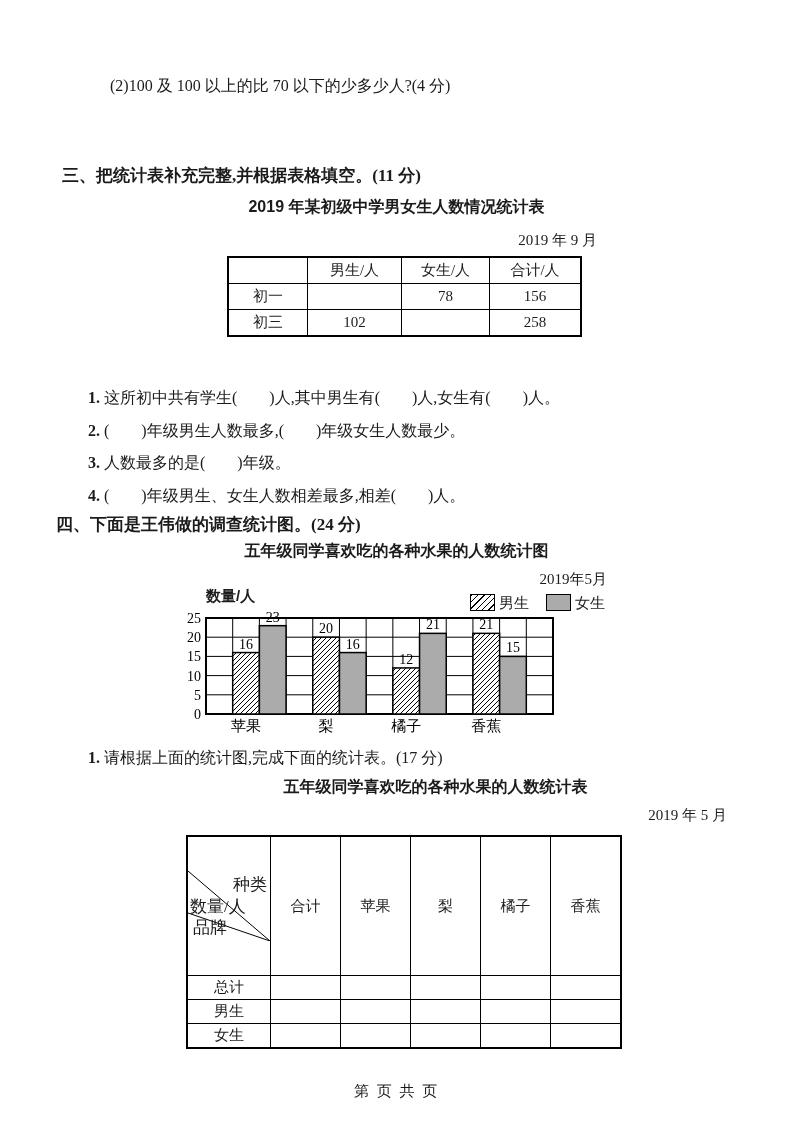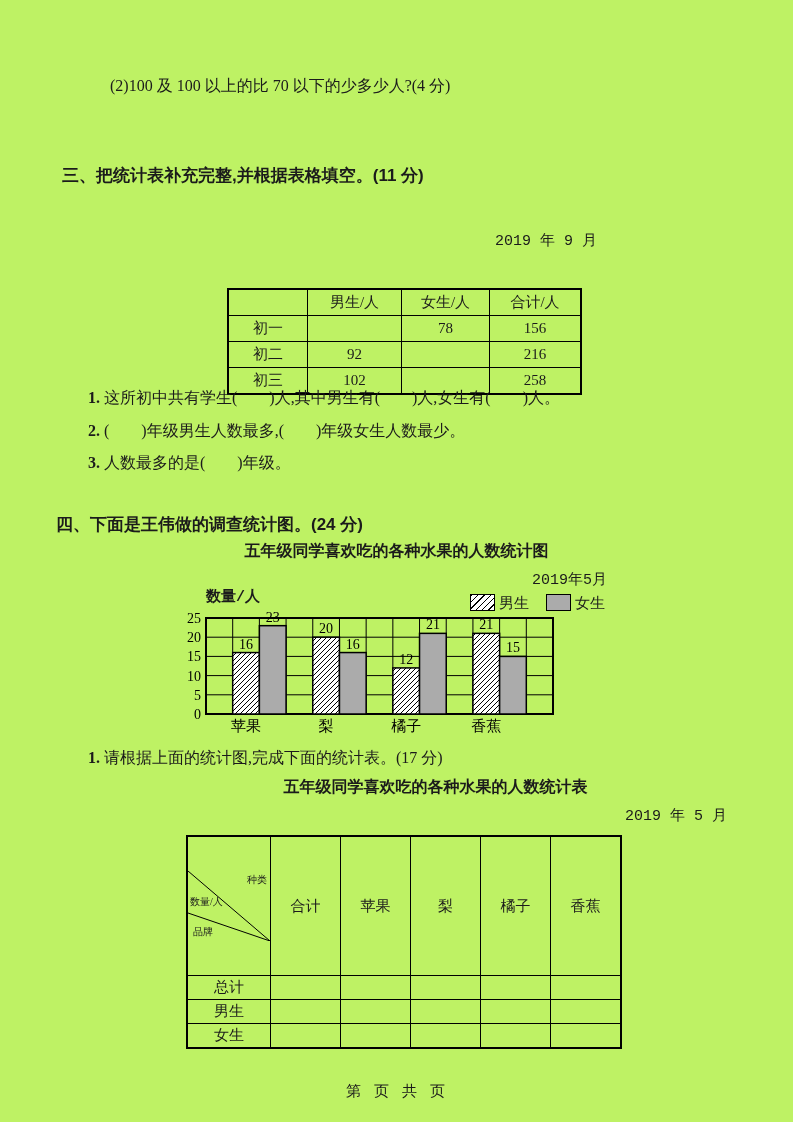--- a/index.html
+++ b/index.html
@@ -1,96 +1,92 @@
 <!DOCTYPE html>
 <html><head>
 <meta charset="utf-8">
 <style>
   html,body { margin:0; padding:0; background:#e8e8e8; }
   .page {
     position:relative; width:793px; height:1122px; margin:0 auto;
-    background:#bef264; overflow:hidden;
+    background:#ffffff; overflow:hidden;
     font-family:"Liberation Serif", serif; color:#1b1b1b;
   }
   .abs { position:absolute; white-space:pre-wrap; }
   .bold-head { font-family:"Liberation Sans", sans-serif; font-weight:bold; }
   .center { width:793px; text-align:center; left:0; }
   .tright { text-align:right; }
   .qnum { font-weight:bold; }
-  .t16 { font-size:16px; } .t15 { font-size:15px;font-family:Liberation Mono, monospace; } .t17 { font-size:17px; }
+  .t16 { font-size:16px; } .t15 { font-size:15px; } .t17 { font-size:17px;font-family:Liberation Serif, serif; }
 
   
   table.grid { border-collapse:collapse; border:2px solid #000; }
   table.grid td { border:1px solid #000; text-align:center; vertical-align:middle;
                   font-size:15px; padding:0; }
   #table1 td { height:25px; }
   #table1 td.c0 { width:78px; } #table1 td.c1 { width:93px; }
   #table1 td.c2 { width:87px; } #table1 td.c3 { width:90px; }
 
   
   .swatch { position:absolute; width:25px; height:17px; border:1.5px solid #000; box-sizing:border-box; }
   .swatch.hatched { background-color:#fff;
     background-image:repeating-linear-gradient(135deg,#000 0px,#000 1px,transparent 1px,transparent 4.5px); }
   .swatch.solid { background:#ababab; }
 
   
   #table2 td { height:23px; }
   #table2 td.corner { width:82px; height:70px; padding:0; }
   #table2 td.fruit { width:69px;margin-left:43px; }
-  .corner-wrap { position:relative; width:82px; height:70px; font-size:10px; }
+  .corner-wrap { position:relative; width:82px; height:70px; font-size:17px; }
   .corner-wrap svg { position:absolute; left:0; top:0; }
   .corner-top { position:absolute; right:3px; top:2px; }
   .corner-mid { position:absolute; left:2px; top:24px; }
   .corner-bot { position:absolute; left:5px; bottom:2px; }
 
   #chart-svg { position:absolute; left:178px; top:606px; overflow:visible;
                font-family:"Liberation Serif", serif; }
 </style>
 </head>
 <body>
 
 <div class="page">
 
   <div class="abs t16" style="left:110px; top:76px;">(2)100 及 100 以上的比 70 以下的少多少人?(4 分)</div>
 
   <div class="abs bold-head t17" style="left:62px; top:164px;">三、把统计表补充完整,并根据表格填空。(11 分)</div>
 
+  <div class="abs center bold-head t16" style="top:197px;">2019 年某初级中学男女生人数情况统计表</div>
 
   <div class="abs tright t15" style="left:0; top:231px; width:597px;">2019 年 9 月</div>
 
-  <table id="table1" class="grid abs" style="left:227px; top:288px;">
+  <table id="table1" class="grid abs" style="left:227px; top:256px;">
     <tbody><tr>
       <td class="c0"></td>
       <td class="c1">男生/人</td>
       <td class="c2">女生/人</td>
       <td class="c3">合计/人</td>
     </tr>
     <tr>
       <td>初一</td>
       <td></td>
       <td>78</td>
       <td>156</td>
     </tr>
     <tr>
-      <td>初二</td>
-      <td>92</td>
-      <td></td>
-      <td>216</td>
-    </tr>
-    <tr>
       <td>初三</td>
       <td>102</td>
       <td></td>
       <td>258</td>
     </tr>
   </tbody></table>
 
   <div class="abs t16" style="left:88px; top:388px;"><span class="qnum">1.</span><span> 这所初中共有学生(　　)人,其中男生有(　　)人,女生有(　　)人。</span></div>
   <div class="abs t16" style="left:88px; top:421px;"><span class="qnum">2.</span><span> (　　)年级男生人数最多,(　　)年级女生人数最少。</span></div>
   <div class="abs t16" style="left:88px; top:453px;"><span class="qnum">3.</span><span> 人数最多的是(　　)年级。</span></div>
+  <div class="abs t16" style="left:88px; top:486px;"><span class="qnum">4.</span><span> (　　)年级男生、女生人数相差最多,相差(　　)人。</span></div>
 
   <div class="abs bold-head t17" style="left:56px; top:513px;">四、下面是王伟做的调查统计图。(24 分)</div>
 
   <div class="abs center bold-head t16" style="top:541px;">五年级同学喜欢吃的各种水果的人数统计图</div>
 
   <div class="abs tright t15" style="left:0; top:570px; width:607px;">2019年5月</div>
 
   <div class="swatch hatched" style="left:470px; top:594px;"></div>
   <div class="abs t15" style="left:499px; top:594px;">男生</div>
   <div class="swatch solid" style="left:546px; top:594px;"></div>

